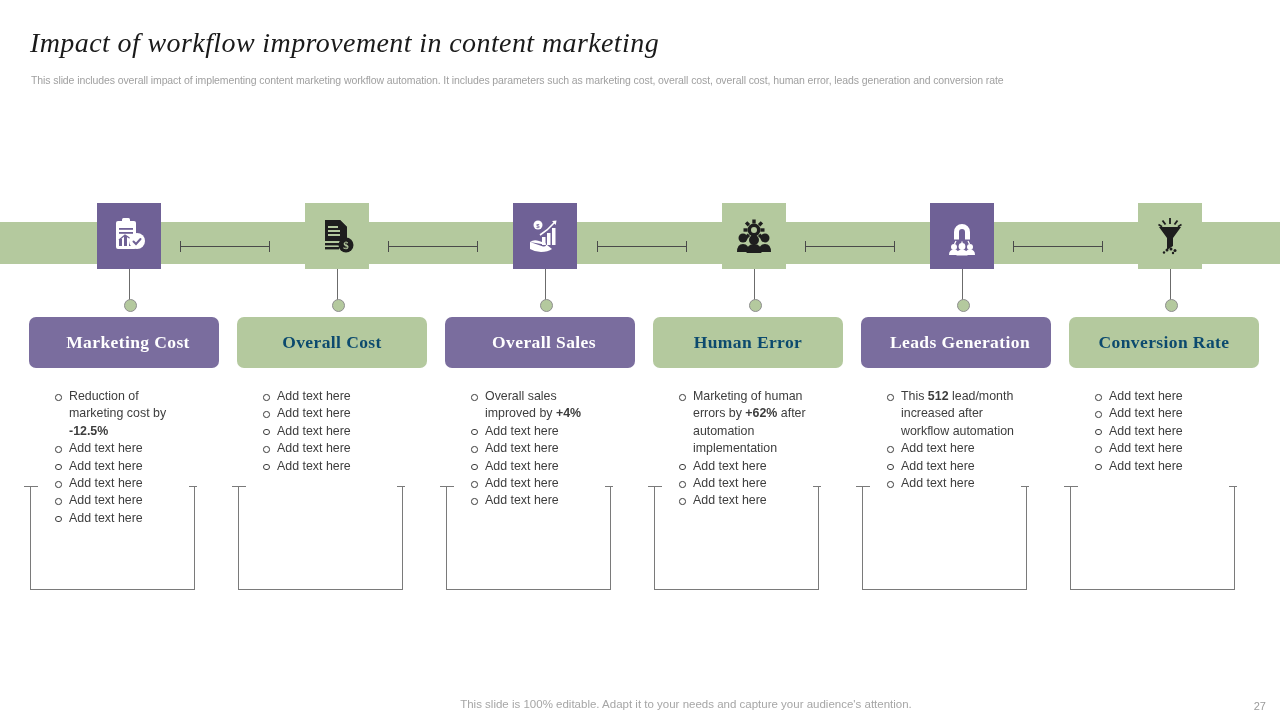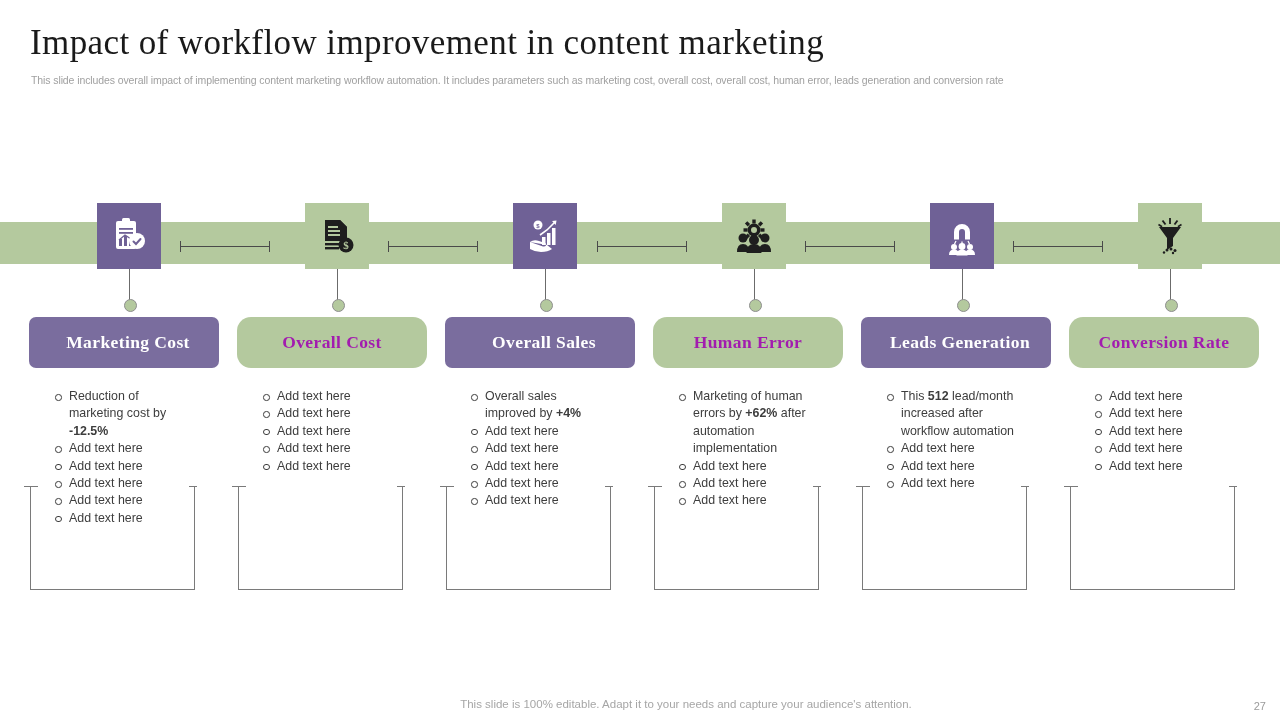--- a/index.html
+++ b/index.html
@@ -15,25 +15,26 @@
     font-family: "Liberation Sans", sans-serif;
     color: #404040;
   }
 
   
   #slide-title {
     position: absolute;
     left: 30px;
     top: 22px;
     font-family: "Liberation Serif", serif;
-    font-size: 35px;
+    font-size: 28px;
     line-height: 42px;
     color: #1a1a1a;
     letter-spacing: 0.4px;
     white-space: nowrap;
+    font-style: italic;
   }
   #slide-subtitle {
     position: absolute;
     left: 31px;
     top: 74px;
     width: 1180px;
     font-size: 10.5px;
     line-height: 13px;
     color: #a0a0a0;
     letter-spacing: -0.1px;
@@ -107,21 +108,21 @@
     display: flex;
     align-items: center;
     justify-content: center;
     font-family: "Liberation Serif", serif;
     font-weight: bold;
     font-size: 17.5px;
     letter-spacing: 0.4px;
     box-sizing: border-box;
   }
   .pill.purple { background: #7a6d9e; color: #ffffff; padding-left: 8px; }
-  .pill.green  { background: #b4c99e; color: #a21caf; border-radius: 14px; }
+  .pill.green  { background: #b4c99e; color: #0c4a6e; }
 
   
   .bracket {
     position: absolute;
     top: 487px;
     width: 165px;
     height: 103px;
     border-left: 1.2px solid #7a7a7a;
     border-right: 1.2px solid #7a7a7a;
     border-bottom: 1.2px solid #7a7a7a;

